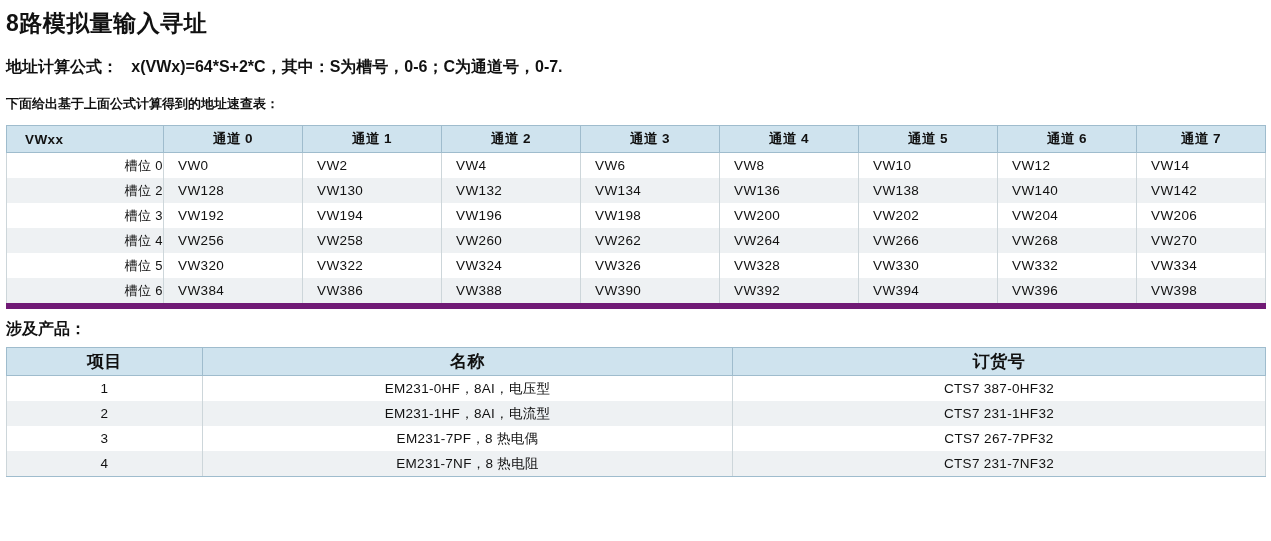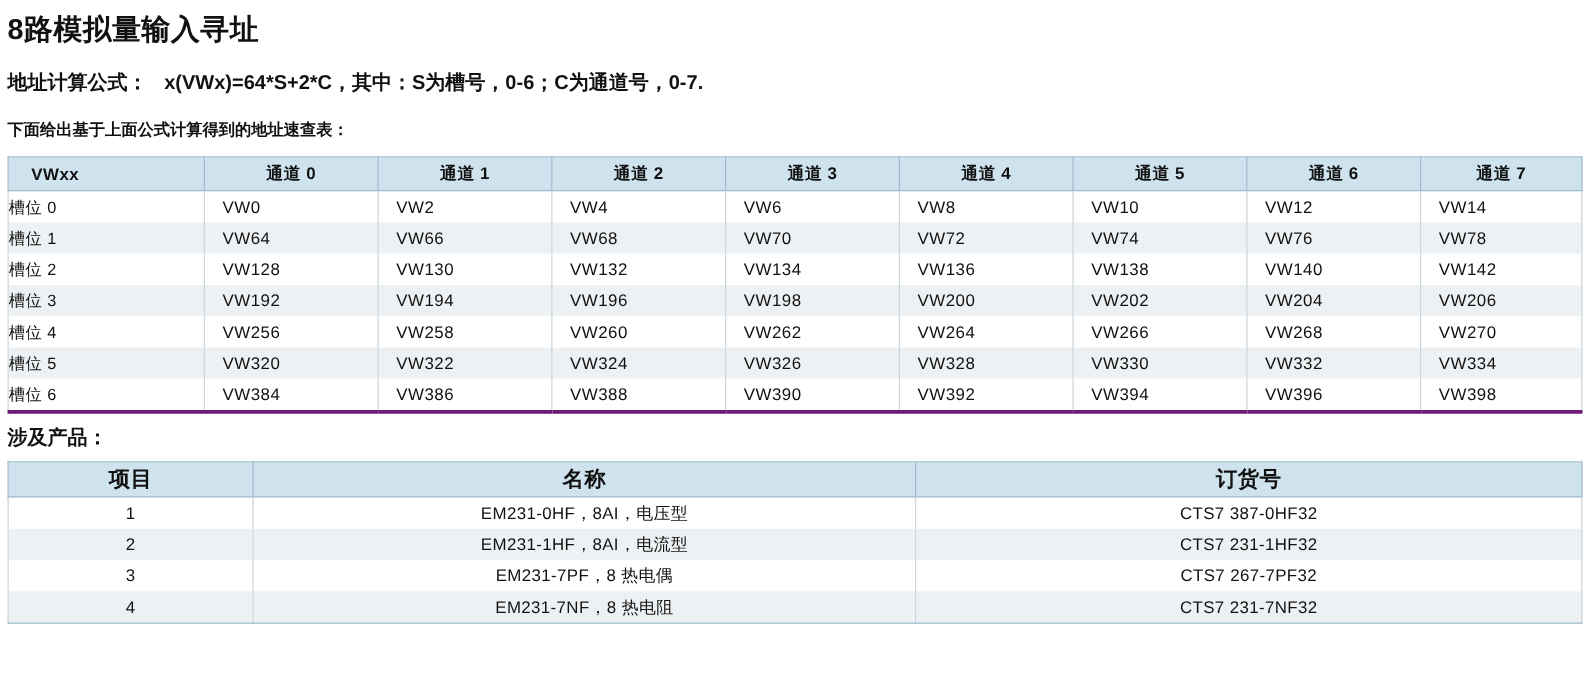--- a/index.html
+++ b/index.html
@@ -69,33 +69,33 @@
     border-left: 1px solid #cdd6da;
     border-right: 1px solid #cdd6da;
     border-top: none;
     border-bottom: none;
     height: 25px;
     padding: 0 0 0 14px;
     font-size: 13.5px;
     letter-spacing: 0.4px;
   }
   .addr-table td.rowlabel {
-    text-align: left;
+    text-align: right;
     padding-left: 0;
     font-size: 13px;
     margin-top: 24px;
   }
   .addr-table tbody tr:nth-child(odd) td {
     background: #ffffff;
   }
   .addr-table tbody tr:nth-child(even) td {
     background: #eef1f3;
   }
   .addr-table tbody tr:last-child td {
-    border-bottom: 3px solid #701a75;
+    border-bottom: 6px solid #701a75;
   }
   
   .products-label {
     font-size: 16px;
     font-weight: bold;
     margin: 9px 16px 0 6px;
     line-height: 22px;
   }
   .prod-table {
     width: 1259px;
@@ -172,31 +172,20 @@
         <td>VW0</td>
         <td>VW2</td>
         <td>VW4</td>
         <td>VW6</td>
         <td>VW8</td>
         <td>VW10</td>
         <td>VW12</td>
         <td>VW14</td>
       </tr>
       <tr>
-        <td class="rowlabel">槽位 1</td>
-        <td>VW64</td>
-        <td>VW66</td>
-        <td>VW68</td>
-        <td>VW70</td>
-        <td>VW72</td>
-        <td>VW74</td>
-        <td>VW76</td>
-        <td>VW78</td>
-      </tr>
-      <tr>
         <td class="rowlabel">槽位 2</td>
         <td>VW128</td>
         <td>VW130</td>
         <td>VW132</td>
         <td>VW134</td>
         <td>VW136</td>
         <td>VW138</td>
         <td>VW140</td>
         <td>VW142</td>
       </tr>

